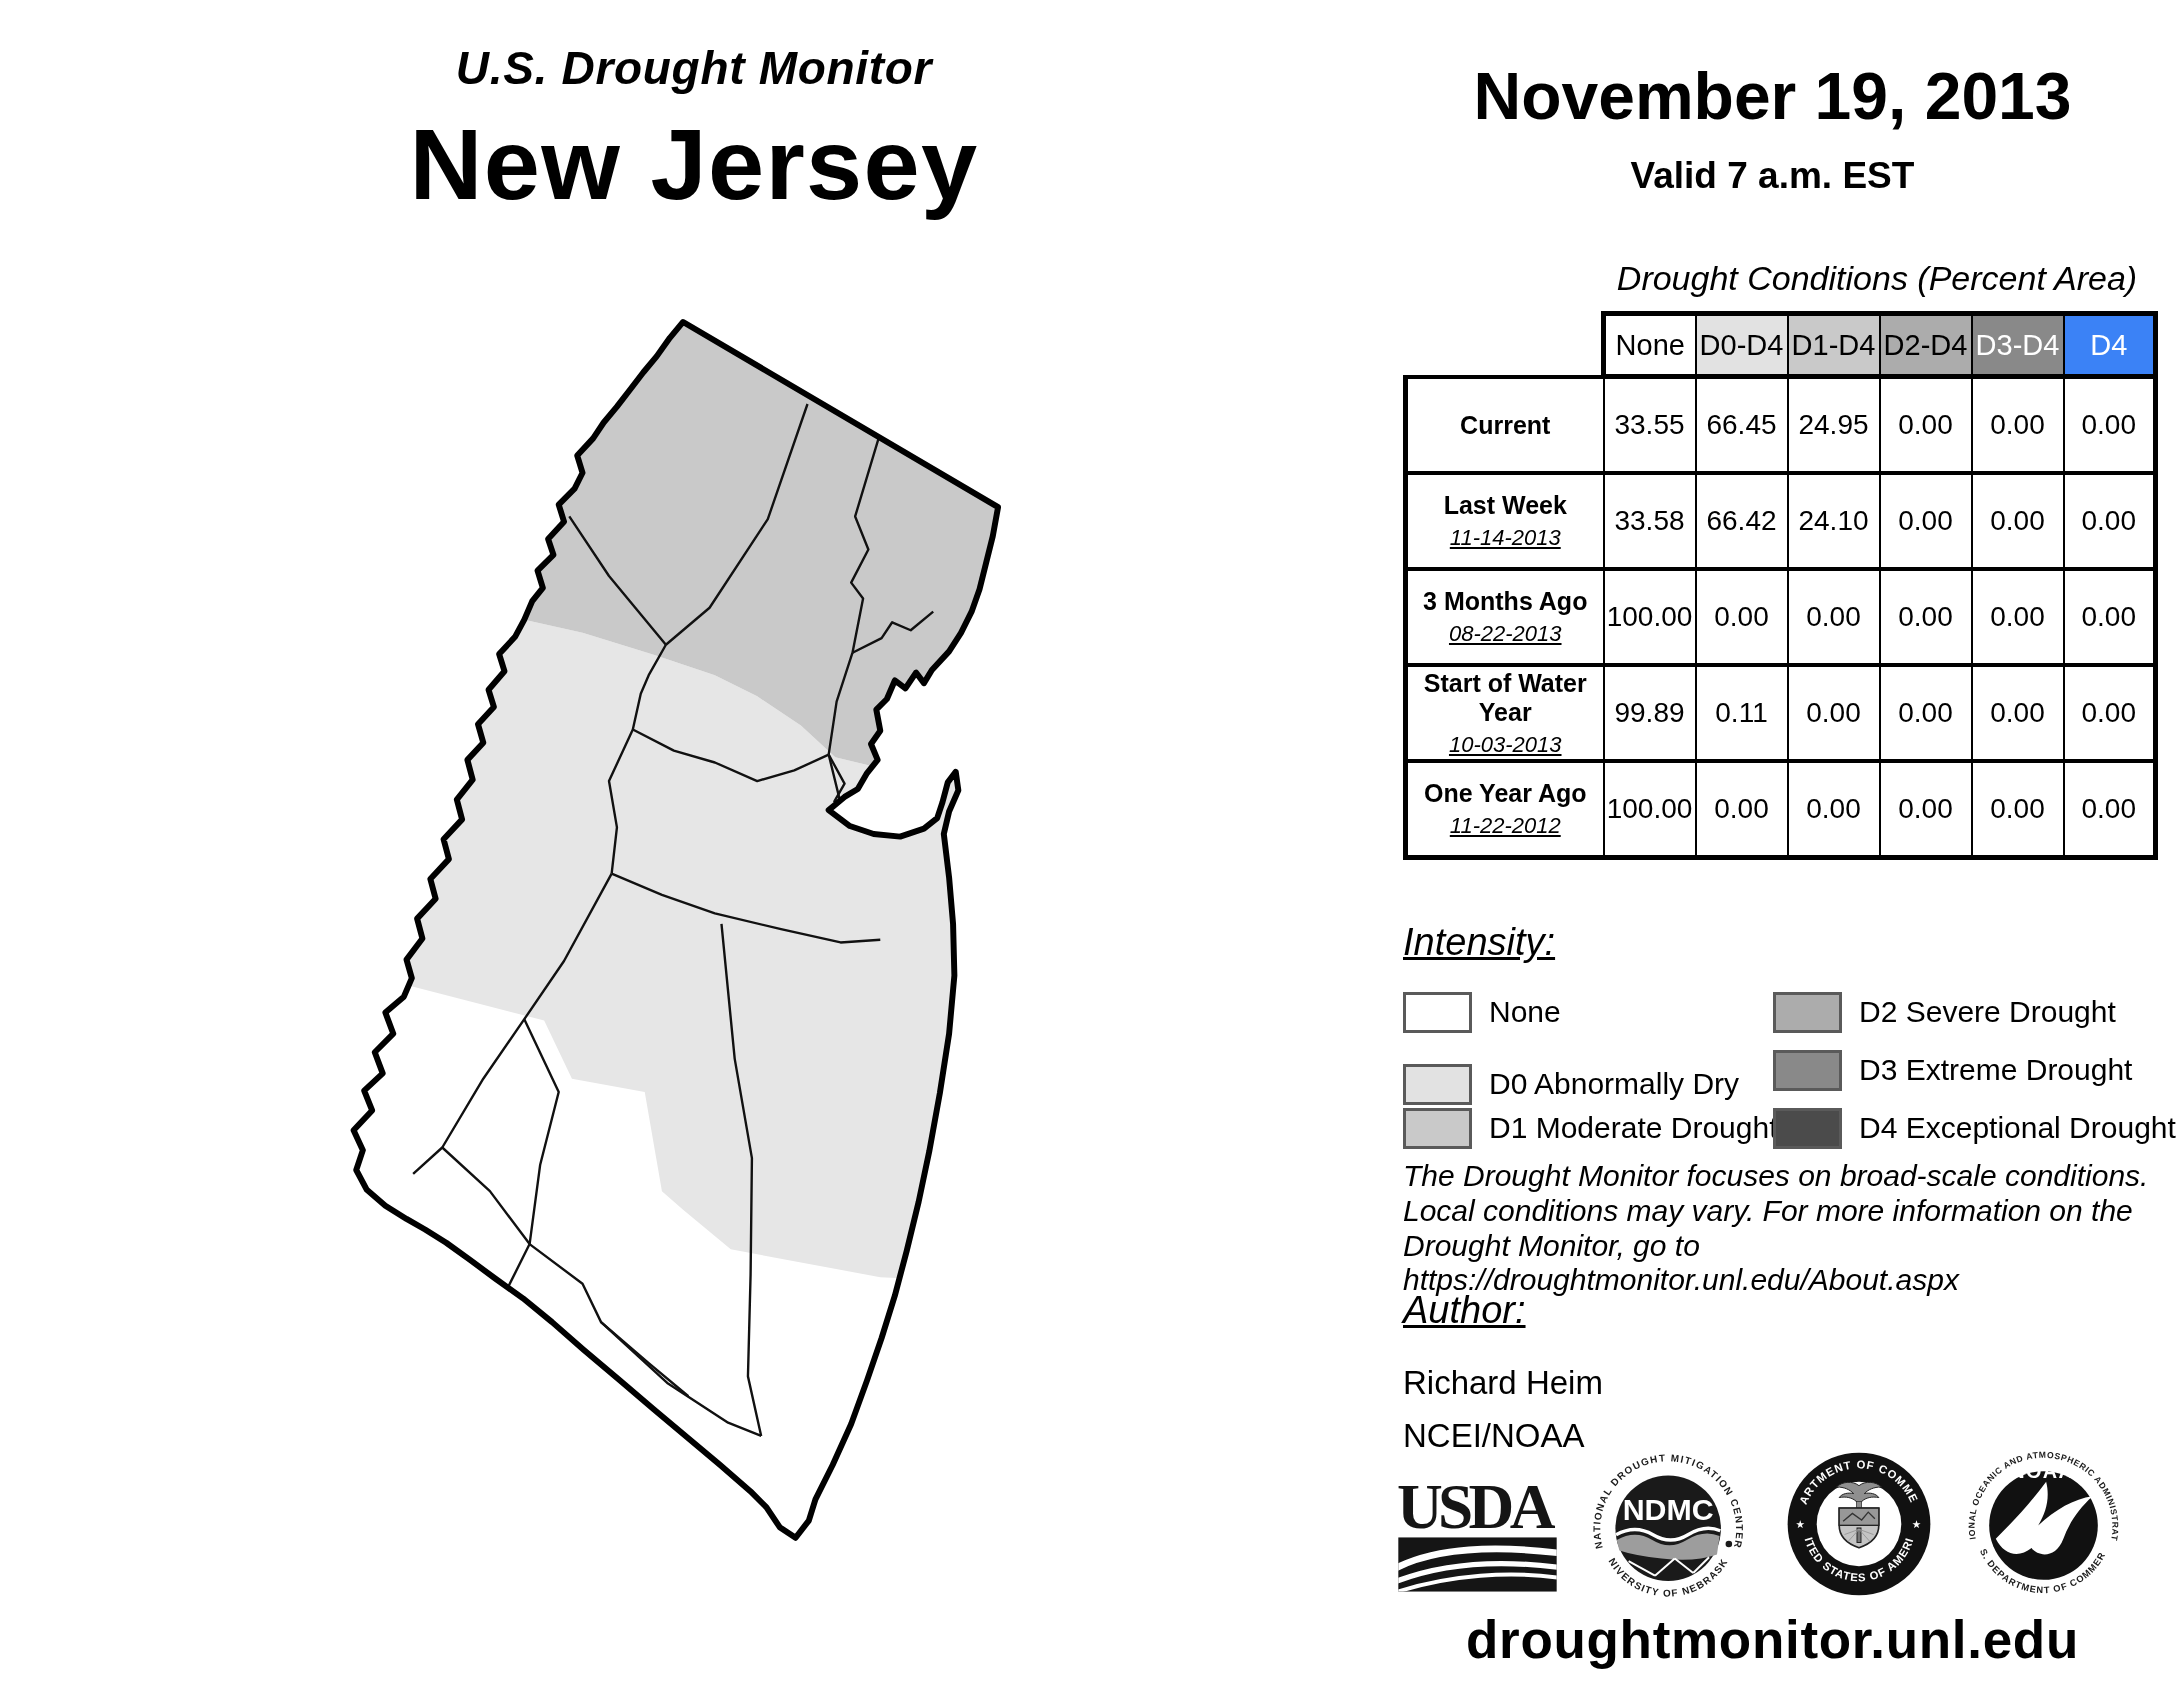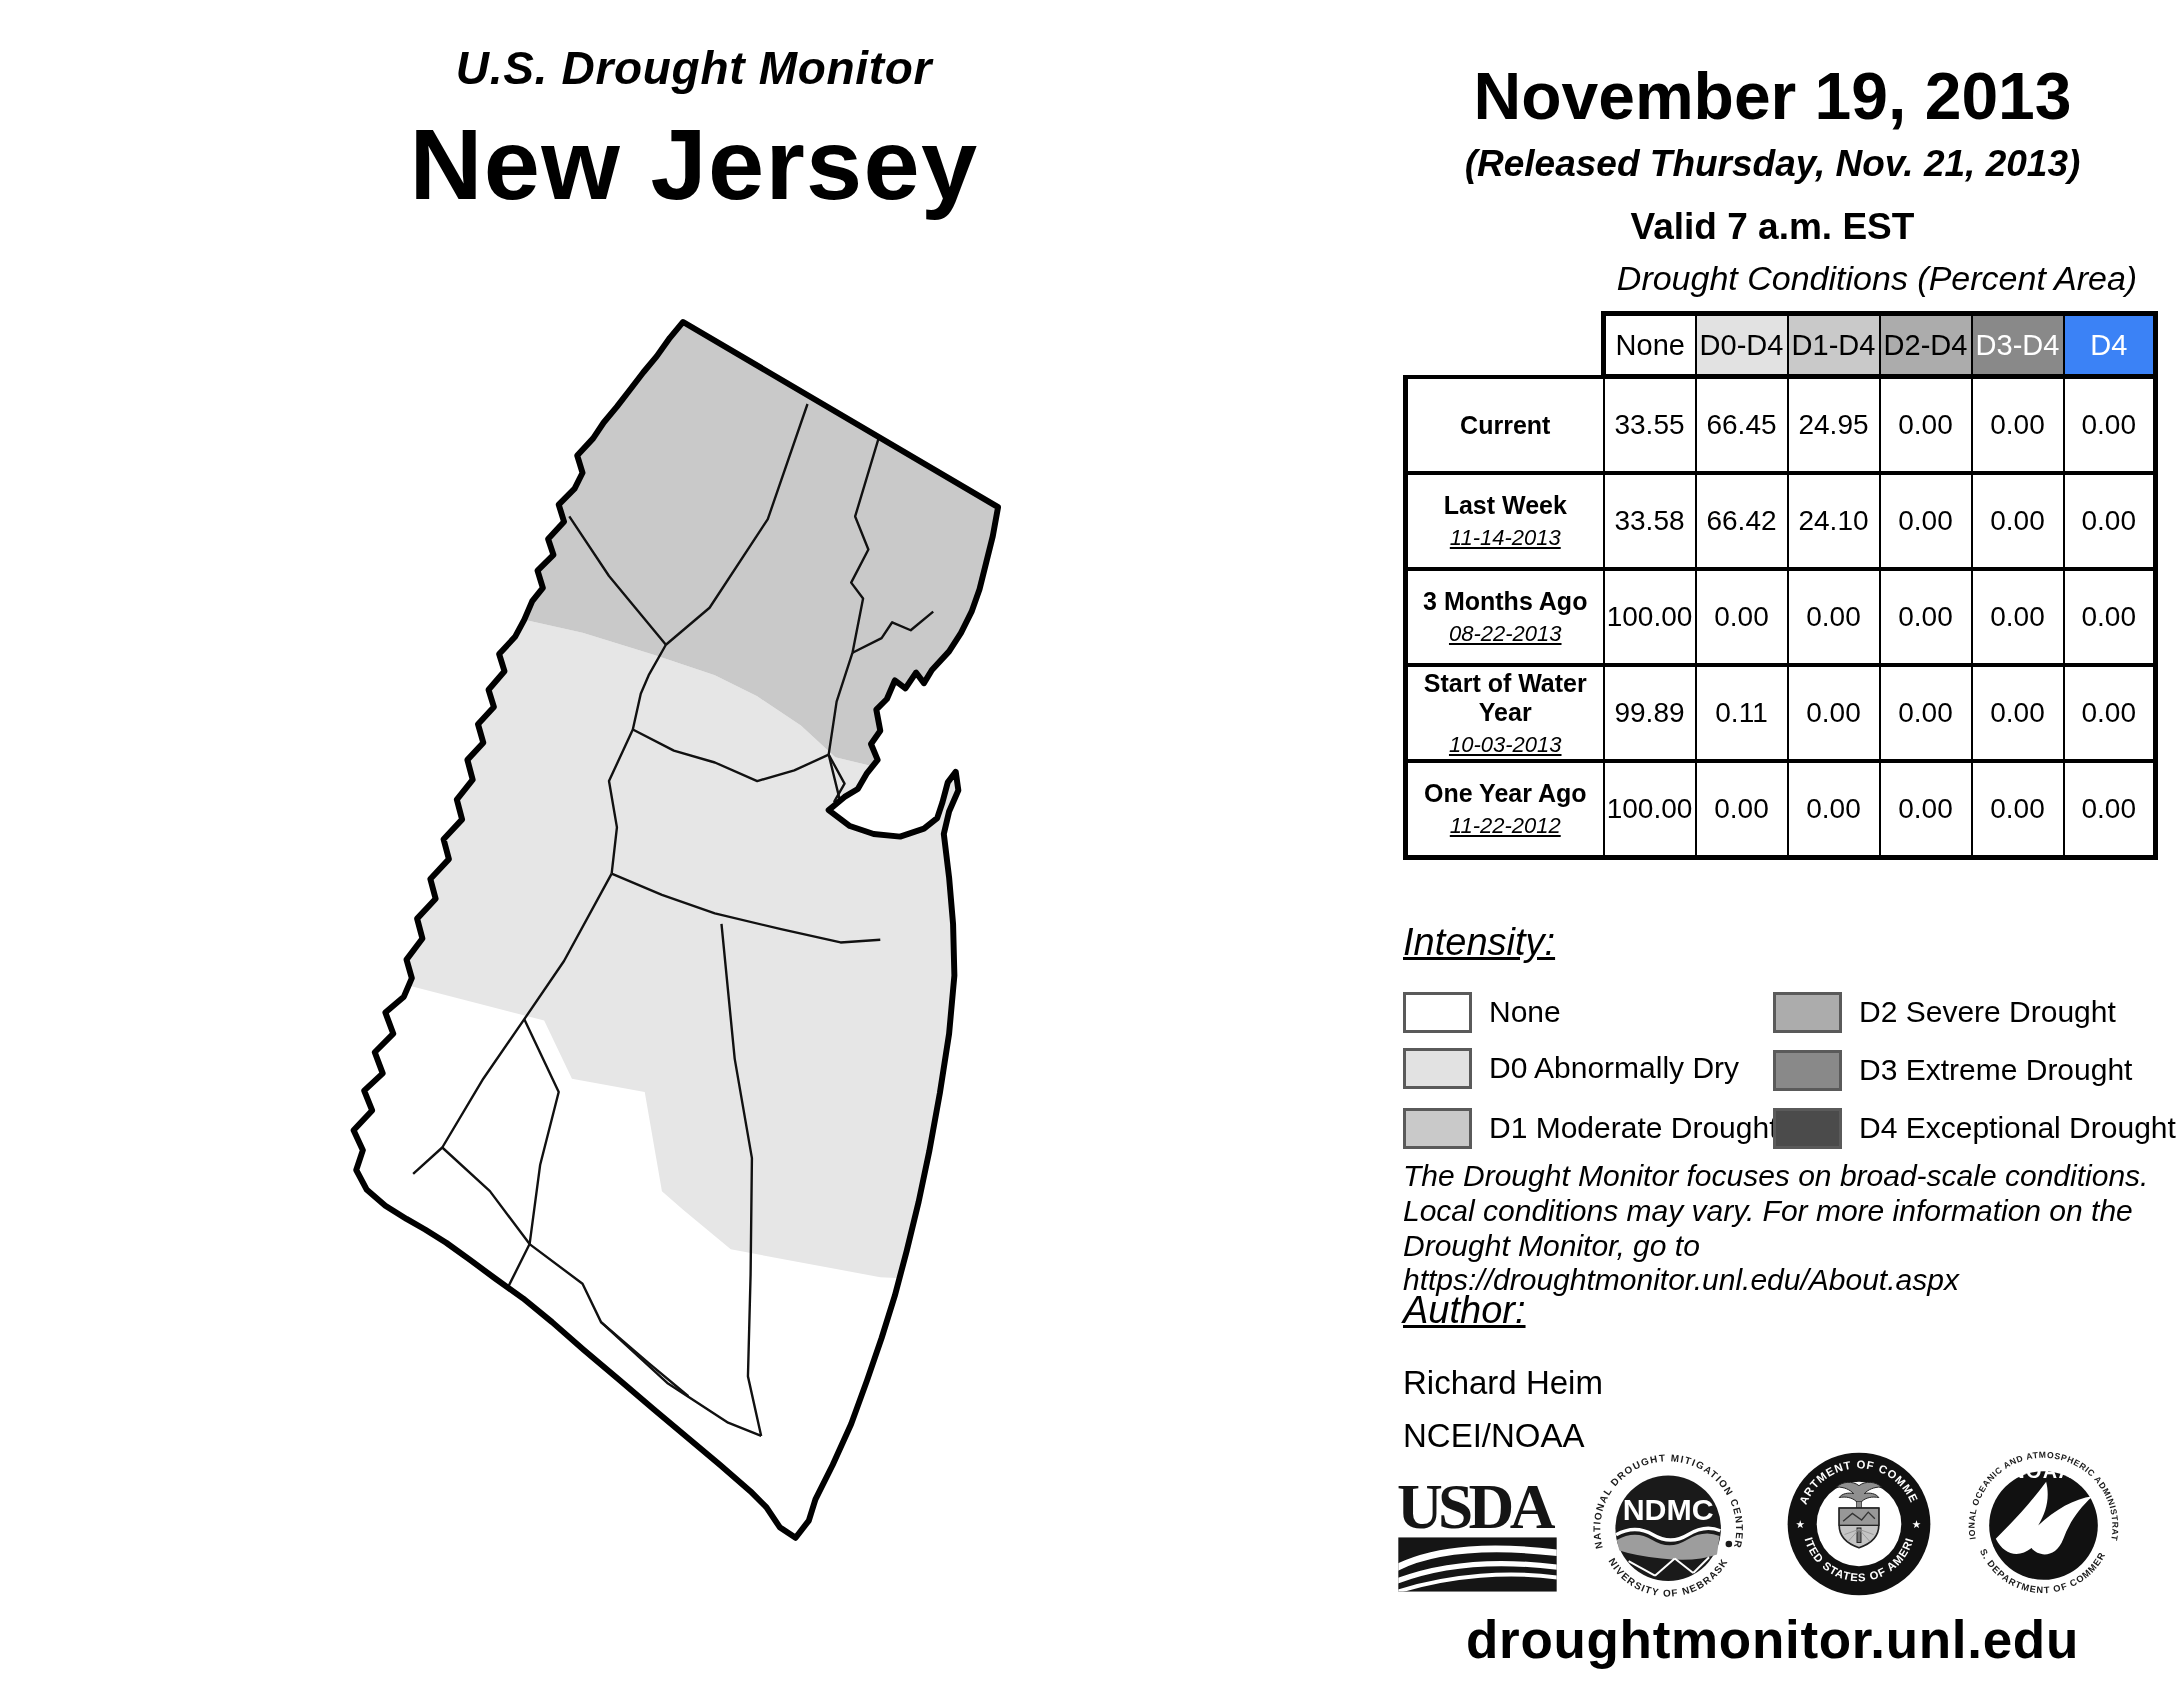--- a/index.html
+++ b/index.html
@@ -76,21 +76,20 @@
 
 <div id="canvas">
 
   <div class="title-block">
     <div class="title-line1">U.S. Drought Monitor</div>
     <div class="title-line2">New Jersey</div>
   </div>
 
   <div class="date-block">
     <div class="date-main">November 19, 2013</div>
-    <div class="date-released">(Released Thursday, Nov. 21, 2013)</div>
     <div class="date-valid">Valid 7 a.m. EST</div>
   </div>
 
   <div class="table-wrap">
     <div class="table-caption">Drought Conditions (Percent Area)</div>
     <table class="drought">
       <colgroup>
           <col class="lbl">
           <col class="v">
           <col class="v">
@@ -172,21 +171,21 @@
       </table>
   </div>
 
   <div class="intensity">
     <div class="section-heading">Intensity:</div>
     <div class="legend-grid">
       <div class="legend-item" style="left:0;top:0;">
         <span class="swatch sw-none"></span>
         <span class="legend-label">None</span>
       </div>
-      <div class="legend-item" style="left:0;top:56px;">
+      <div class="legend-item" style="left:0;top:72px;">
         <span class="swatch sw-d0"></span>
         <span class="legend-label">D0 Abnormally Dry</span>
       </div>
       <div class="legend-item" style="left:0;top:116px;">
         <span class="swatch sw-d1"></span>
         <span class="legend-label">D1 Moderate Drought</span>
       </div>
       <div class="legend-item" style="left:370px;top:0;">
         <span class="swatch sw-d2"></span>
         <span class="legend-label">D2 Severe Drought</span>

